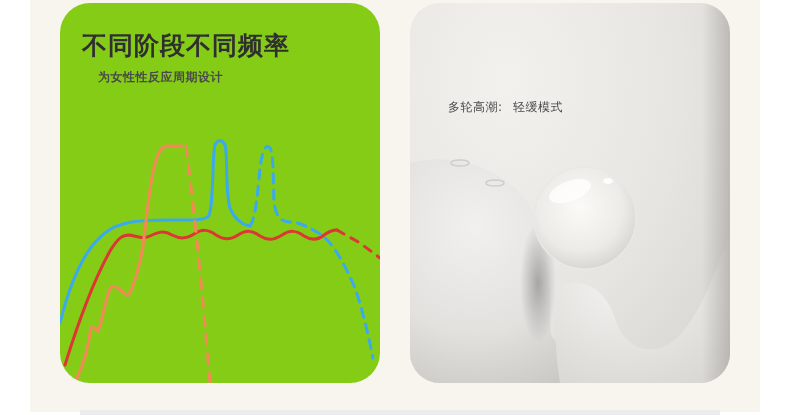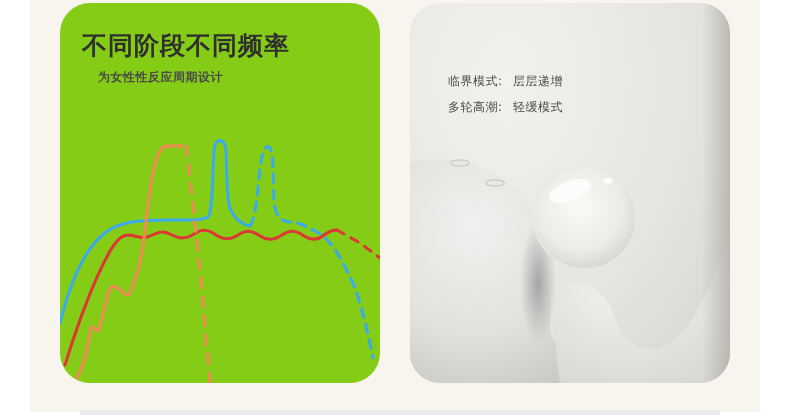--- a/index.html
+++ b/index.html
@@ -75,21 +75,17 @@
     <ellipse cx="85" cy="180" rx="9" ry="3" fill="none" stroke="#cfcecb" stroke-width="1.5"></ellipse>
 
     <path d="M145,300 C145,285 155,278 170,280 C190,284 200,300 205,315 C212,340 230,350 250,345 C275,338 295,300 320,230 L320,380 L150,380 C145,350 145,320 145,300 Z" fill="url(#armGrad)"></path>
 
     <circle cx="175" cy="215" r="51" fill="url(#sphereGrad)" stroke="#e9e8e4" stroke-width="1.5"></circle>
     <ellipse cx="160" cy="188" rx="22" ry="10" fill="rgba(255,255,255,0.75)" transform="rotate(-20 160 188)"></ellipse>
     <ellipse cx="198" cy="178" rx="5" ry="3" fill="rgba(255,255,255,0.9)"></ellipse>
   </svg>
   <div class="edge-shade"></div>
 
-  <div class="sub" style="top:70px;">
-    <span>临界模式:</span>
-    <span style="margin-left:6px;">层层递增</span>
-  </div>
   <div class="sub" style="top:96px;">
     <span>多轮高潮:</span>
     <span style="margin-left:6px;">轻缓模式</span>
   </div>
 </div>
 
 </body></html>

